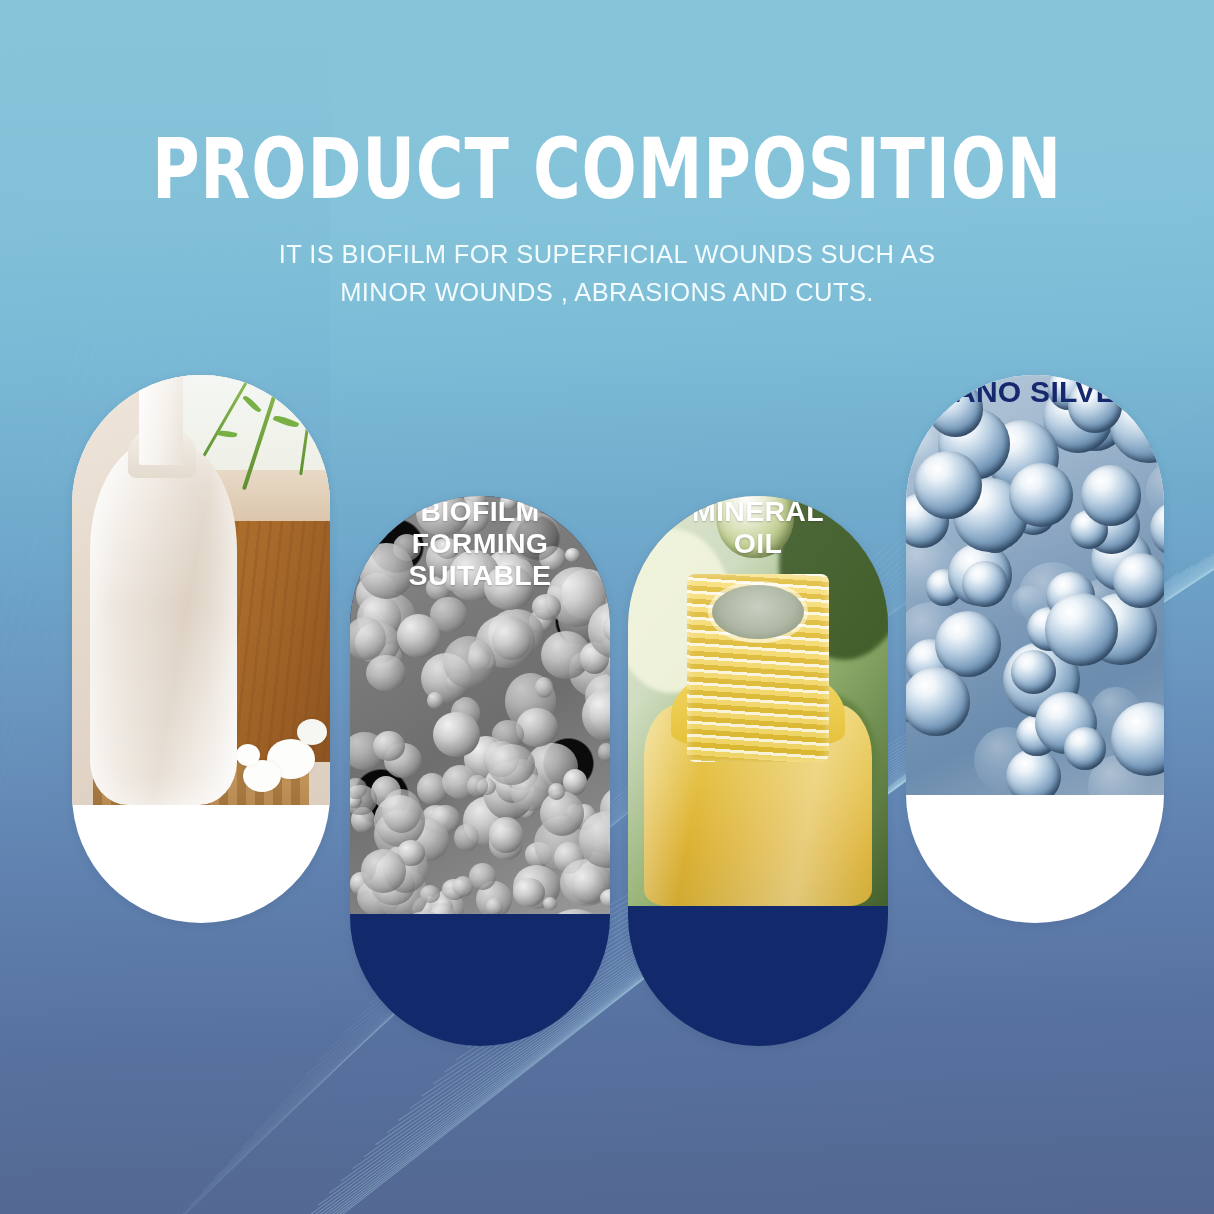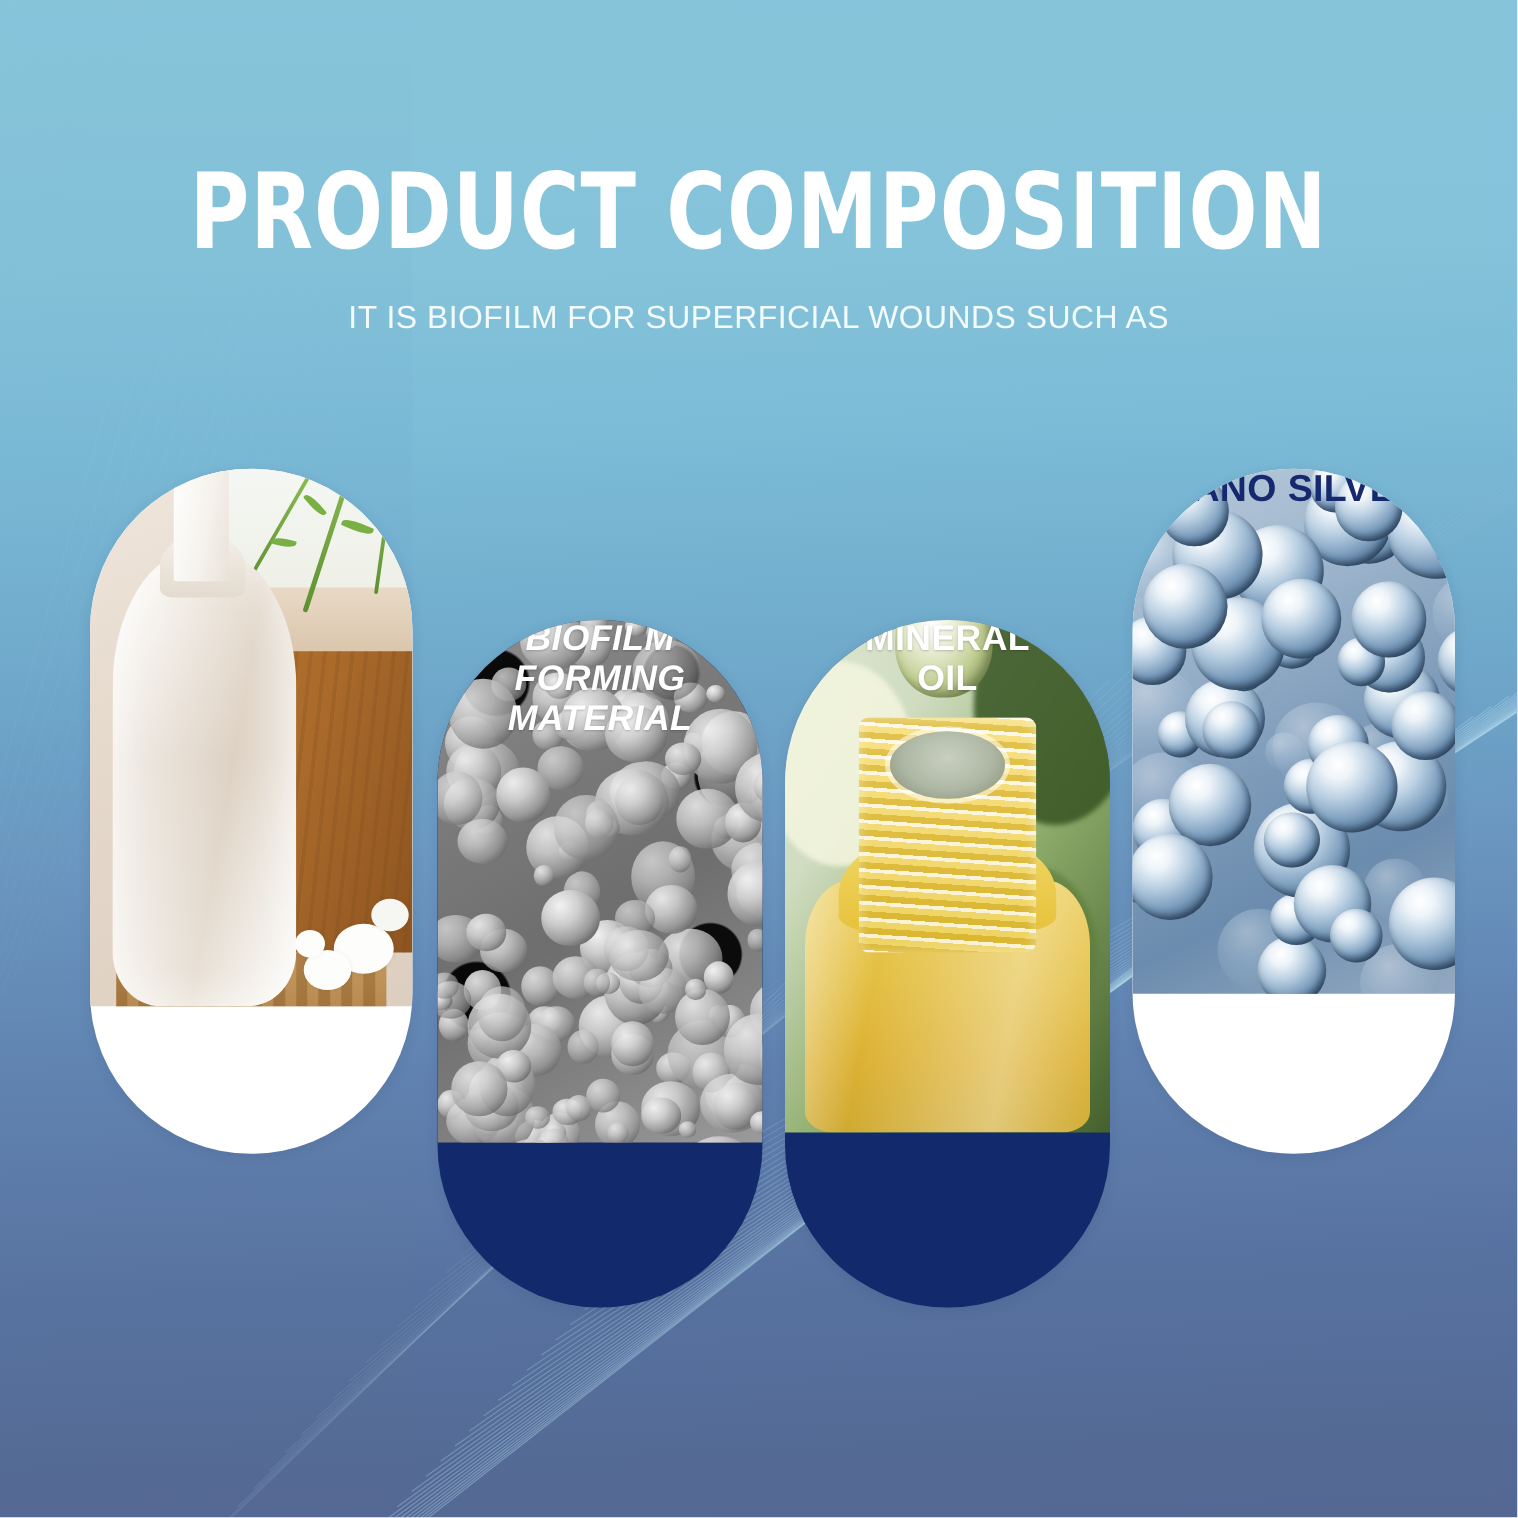--- a/index.html
+++ b/index.html
@@ -95,21 +95,21 @@
   #capsule-biofilm .cap-photo{top:0;height:418px;}
   #capsule-biofilm .cap-label{top:0;}
 
   #capsule-mineral{left:628px;top:496px;width:260px;height:550px;}
   #capsule-mineral .cap-photo{top:0;height:410px;}
   #capsule-mineral .cap-label{top:0;}
 
   #capsule-nano{left:906px;top:375px;width:258px;height:548px;}
   #capsule-nano .cap-photo{top:0;height:420px;}
   #capsule-nano .cap-label{top:0;}
-  #label-biofilm{top:425px;font-style:italic;}
+  #label-biofilm{top:425px;}
   #label-mineral{top:425px;}
   #label-nano{top:443px;}
 
   
 
   
   .ph-glycerol{background:linear-gradient(160deg,#efe6dc 0%,#e6dacd 40%,#ddcfc0 100%);}
   .gl-wood{
     position:absolute;right:0;top:34%;width:62%;height:56%;
     background:
@@ -348,20 +348,21 @@
       <span style="transform: translate(190.769px, 300.769px) rotate(-62.7692deg); width: 560px; opacity: 0.1;"></span>
       <span style="transform: translate(203.846px, 283.846px) rotate(-61.8462deg); width: 560px; opacity: 0.09;"></span>
       <span style="transform: translate(216.923px, 266.923px) rotate(-60.9231deg); width: 560px; opacity: 0.08;"></span>
       <span style="transform: translate(230px, 250px) rotate(-60deg); width: 560px; opacity: 0.07;"></span>
     </div>
 
   <div id="header">
     <h1 id="title">PRODUCT COMPOSITION</h1>
     <div id="subtitle">
       <span class="ln">IT IS BIOFILM FOR SUPERFICIAL WOUNDS SUCH AS</span>
+      <span class="ln">MINOR WOUNDS , ABRASIONS AND CUTS.</span>
     </div>
   </div>
 
   <div class="capsule cap-light" id="capsule-glycerol">
     <div class="cap-photo ph-glycerol">
       <div class="gl-sky"></div>
       <div class="gl-wood2"></div>
       <div class="gl-wood"></div>
       <div class="gl-stem gl-s1"></div>
       <div class="gl-stem gl-s2"></div>
@@ -531,21 +532,21 @@
         <div class="sem" style="width: 28.7972px; height: 25.7288px; left: 70.0483%; top: 23.401%; opacity: 0.88;"></div>
         <div class="sem" style="width: 54.4119px; height: 55.6473px; left: 91.4976%; top: 25.4752%; opacity: 0.87;"></div>
         <div class="sem" style="width: 29.9339px; height: 27.4216px; left: 97.2259%; top: 28.5306%; opacity: 0.71;"></div>
         <div class="sem" style="width: 54.8694px; height: 56.7354px; left: 88.1052%; top: 75.3236%; opacity: 0.84;"></div>
         <div class="sem" style="width: 19.9454px; height: 18.2417px; left: 96.158%; top: 93.9151%; opacity: 0.93;"></div>
         <div class="sem" style="width: 45.3297px; height: 43.6221px; left: 4.11148%; top: 84.4982%; opacity: 0.81;"></div>
         <div class="sem" style="width: 33.5254px; height: 36.4295px; left: 53.5767%; top: 76.7446%; opacity: 0.86;"></div>
       </div>
     <div class="cap-label" id="label-biofilm">
       <span>BIOFILM FORMING</span><br>
-      <span>MATERIAL</span>
+      <span>SUITABLE</span>
     </div>
   </div>
 
   <div class="capsule cap-light" id="capsule-nano">
     <div class="cap-photo ph-nano" id="nano-photo">
         <div class="nano faint" style="width: 30.5048px; height: 30.5048px; left: 41.2706%; top: 50.3226%;"></div>
         <div class="nano faint" style="width: 69.9513px; height: 69.9513px; left: 43.3998%; top: 44.5638%;"></div>
         <div class="nano faint" style="width: 35.0468px; height: 35.0468px; left: 84.6476%; top: 59.0661%;"></div>
         <div class="nano faint" style="width: 61.9314px; height: 61.9314px; left: 70.3981%; top: 90.3842%;"></div>
         <div class="nano faint" style="width: 38.1679px; height: 38.1679px; left: 68.2704%; top: 48.6073%;"></div>

